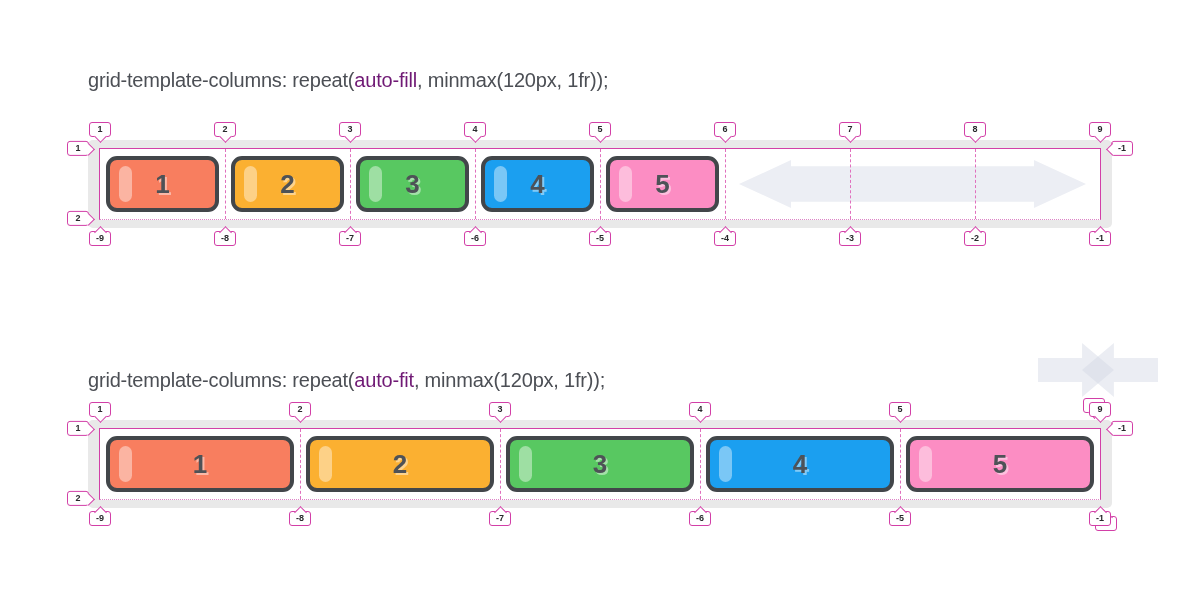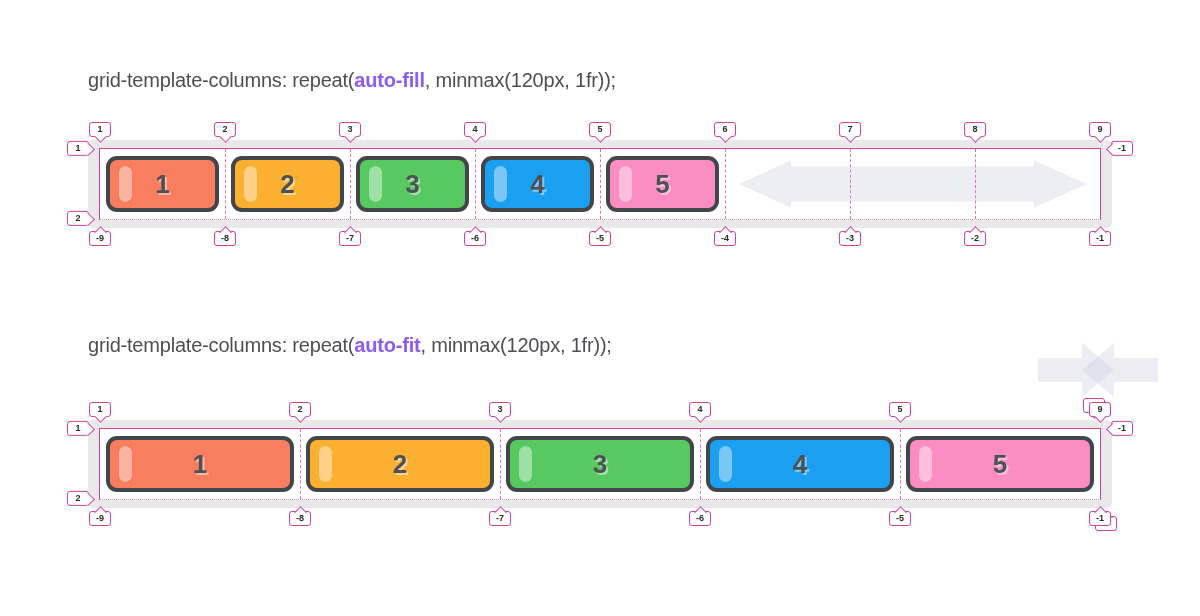--- a/index.html
+++ b/index.html
@@ -5,23 +5,23 @@
   html,body{margin:0;padding:0;}
   body{
     width:1200px;height:616px;position:relative;overflow:hidden;
     background:#ffffff;
     font-family:"Liberation Sans","DejaVu Sans",sans-serif;
   }
   .demo-title{
     position:absolute;left:88px;
     font-size:20px;letter-spacing:-0.2px;color:#4C4F55;white-space:nowrap;
   }
-  .demo-title .kw{font-weight:700;color:#8b5cf6;}
+  .demo-title .kw{font-weight:400;color:#701a75;}
   #title-0{top:69px;}
-  #title-1{top:334px;}
+  #title-1{top:369px;}
 
   .grid-frame{
     position:absolute;left:88px;width:1024px;height:88px;
     background:#E9E9E9;border-radius:5px;
   }
   #frame-0{top:140px;}
   #frame-1{top:420px;}
 
   .grid-overlay{
     position:absolute;left:11px;top:8px;width:1002px;height:72px;

